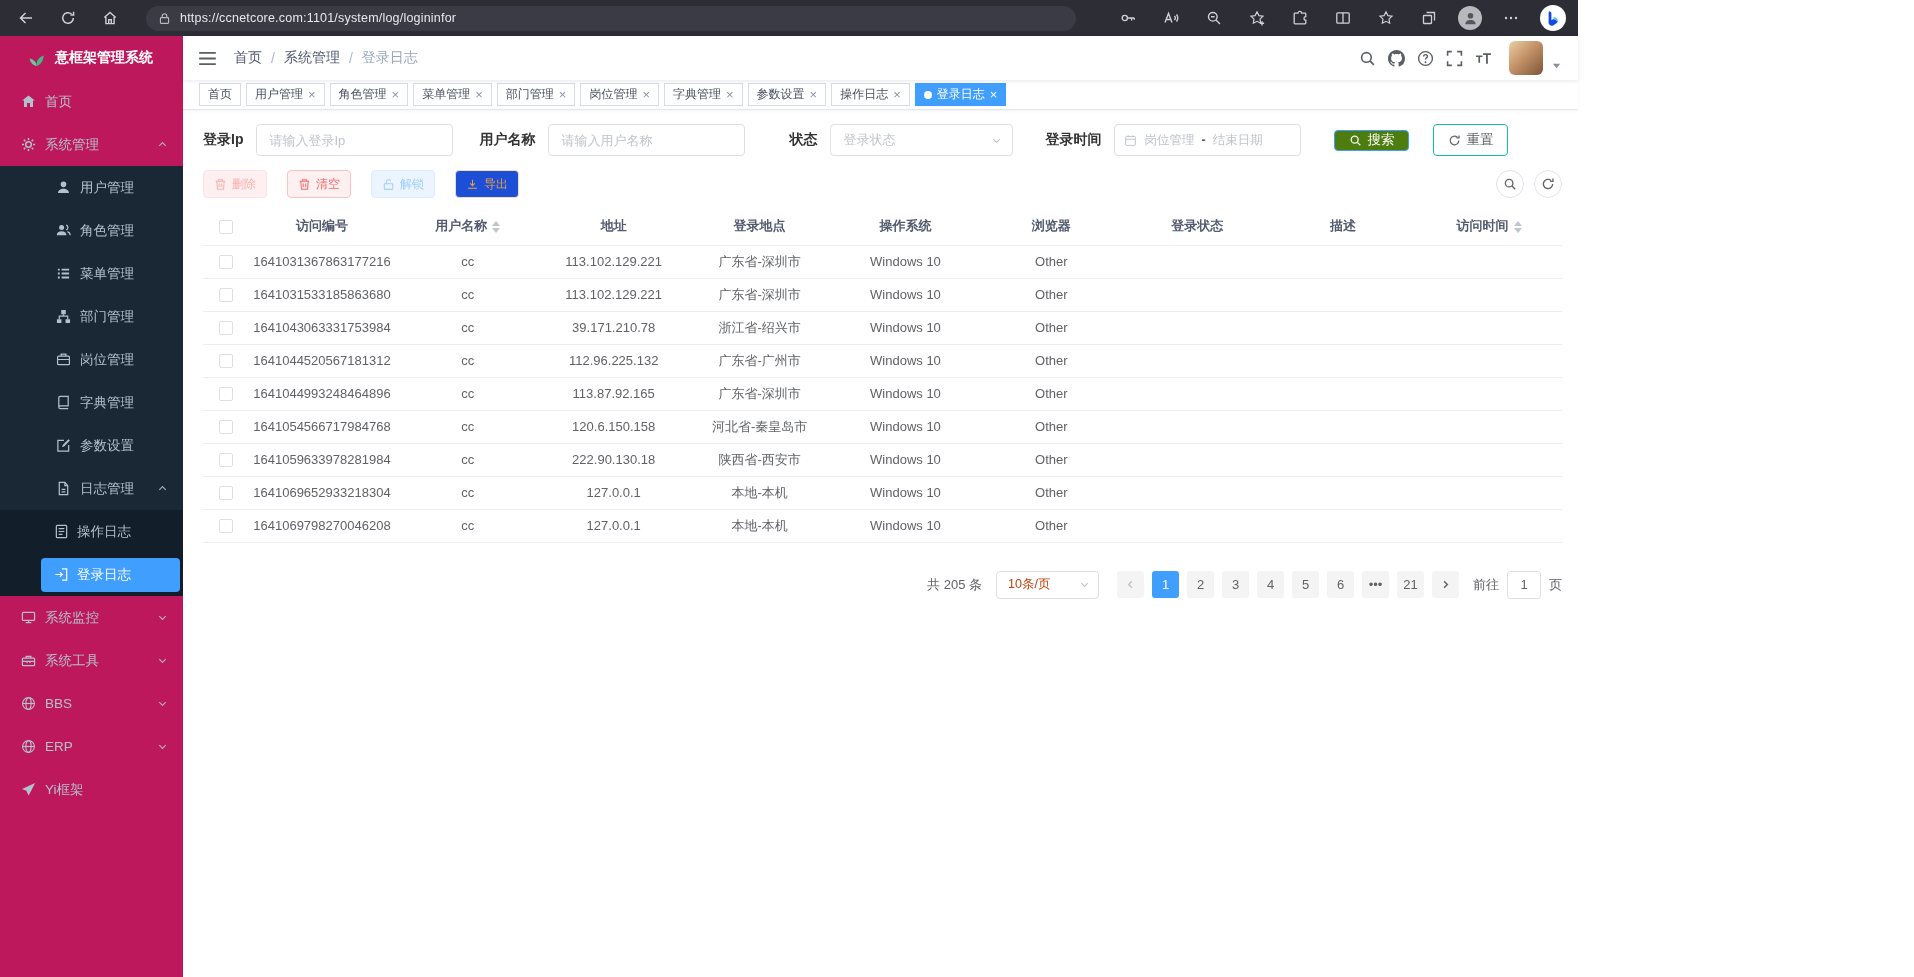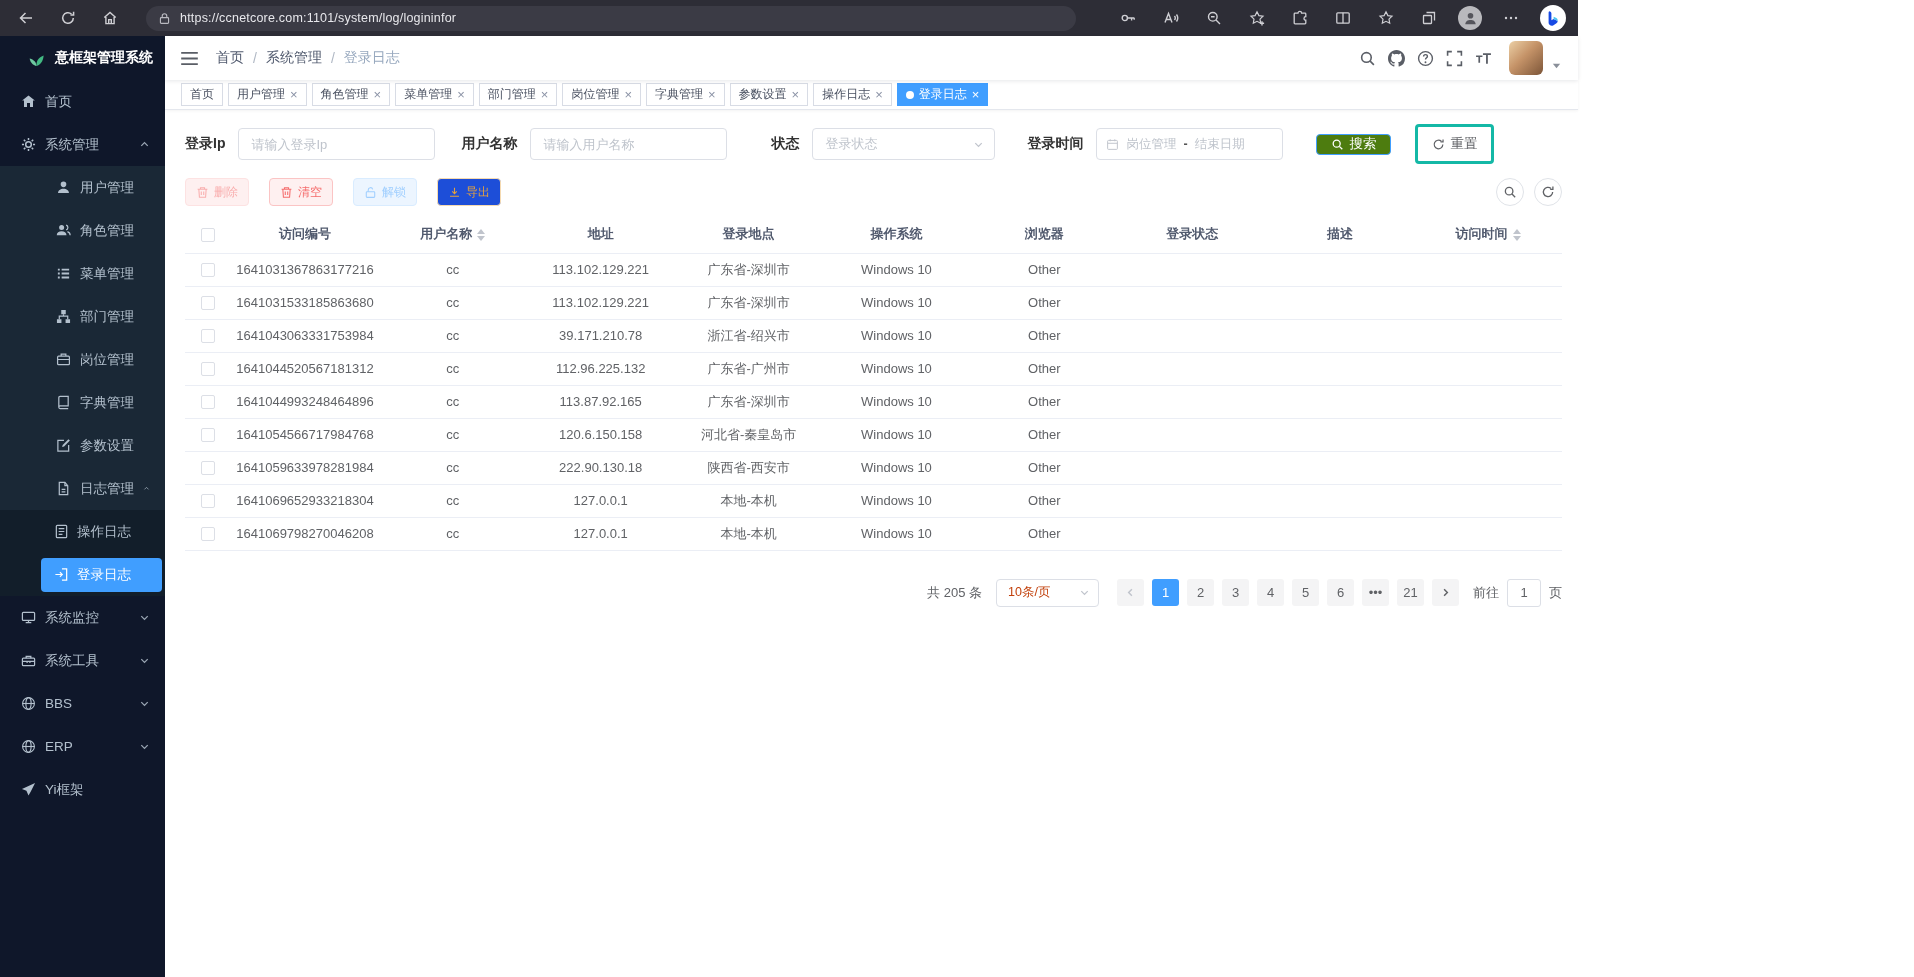--- a/index.html
+++ b/index.html
@@ -22,21 +22,21 @@
   .b-avatar { width:24px; height:24px; border-radius:50%; background:#b9b9bd; color:#55555c;
     display:flex; align-items:center; justify-content:center; margin-left:15px; cursor:pointer; }
   .b-avatar svg { width:15px; height:15px; }
   .bing { width:26px; height:26px; border-radius:50%; background:#fff; display:flex; align-items:center;
     justify-content:center; margin-left:15px; cursor:pointer; }
   .bing svg { width:16px; height:16px; }
   .bing-caret { position:absolute; left:1546px; top:38px; width:12px; height:12px; color:#8a8f99; }
 
   
   .app { display:flex; width:1578px; height:941px; }
-  .sidebar { width:165px; flex-shrink:0; background:#0f172a; color:#b3c0cd; }
+  .sidebar { width:183px; flex-shrink:0; background:#be185d; color:#b3c0cd; }
   .logo { height:44px; display:flex; align-items:center; padding-left:27px; gap:9px; cursor:pointer; }
   .logo svg { width:19px; height:19px; }
   .logo-text { color:#fff; font-size:14px; font-weight:700; white-space:nowrap; }
   .mi { height:43px; display:flex; align-items:center; gap:9px; font-size:13.5px; cursor:pointer; white-space:nowrap; }
   .mic { width:15px; height:15px; flex-shrink:0; }
   .mi-1 { padding-left:21px; }
   .mi-2 { padding-left:56px; background:#1a2836; }
   .mi-3 { background:#121e2a; }
   .mi-3 .pill { display:flex; align-items:center; gap:8px; height:34px; flex:1;
     margin-left:41px; margin-right:3px; padding-left:13px; border-radius:4px; }
@@ -84,21 +84,21 @@
   .select-caret { margin-left:auto; width:11px; height:11px; color:#c0c4cc; }
   .date-range { width:187px; height:32px; border:1px solid #dcdfe6; border-radius:4px; display:flex;
     align-items:center; padding:0 9px; gap:7px; font-size:12.5px; color:#bfc4cc; cursor:pointer; }
   .date-range svg { width:13px; height:13px; color:#c0c4cc; }
   .date-sep { color:#555; font-weight:700; }
   .btn { display:inline-flex; align-items:center; justify-content:center; gap:5px; border-radius:4px;
     cursor:pointer; font-family:inherit; white-space:nowrap; }
   .btn svg { width:13px; height:13px; }
   .btn-search { height:21px; padding:0 14px; background:#4d7c0f; border:1px solid #409eff; color:#fff;
     font-size:13.5px; margin-left:33px; }
-  .btn-reset { height:40px; padding:0 14px; background:#fff; border:3px solid #14b8a6; color:#606266;
+  .btn-reset { height:32px; padding:0 14px; background:#fff; border:1px solid #14b8a6; color:#606266;
     font-size:13.5px; margin-left:24px; }
 
   .toolbar-row { display:flex; align-items:center; margin-top:14px; }
   .btn-sm { height:28px; padding:0 10px; font-size:12px; }
   .btn-del    { background:#fef0f0; border:1px solid #fde2e2; color:#f9aeae; margin-right:20px; cursor:not-allowed; }
   .btn-clear  { background:#fef0f0; border:1px solid #fbc4c4; color:#f56c6c; margin-right:20px; }
   .btn-unlock { background:#ecf5ff; border:1px solid #d9ecff; color:#a0cfff; margin-right:20px; cursor:not-allowed; }
   .btn-export { background:#1d4ed8; border:1px solid #f5dab1; color:#e6a23c; }
   .tb-right { margin-left:auto; display:flex; gap:10px; }
   .circle-btn { width:28px; height:28px; border-radius:50%; border:1px solid #e0e3e8; background:#fff;

